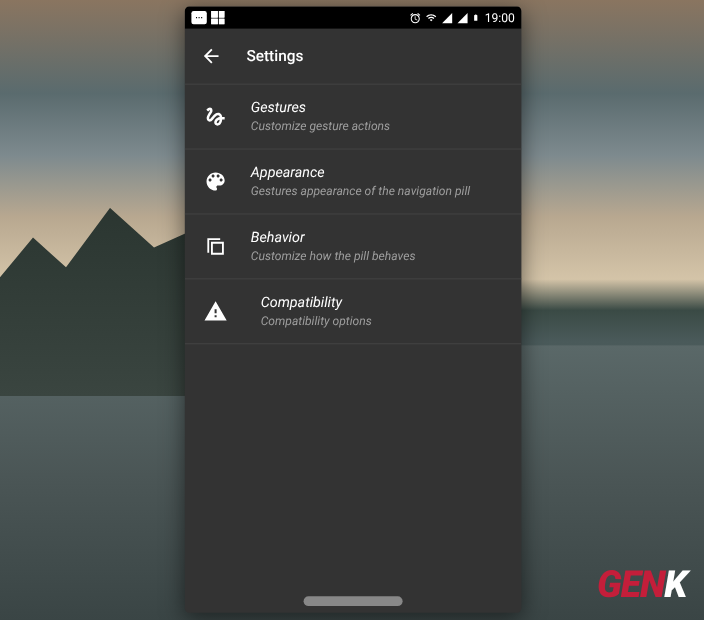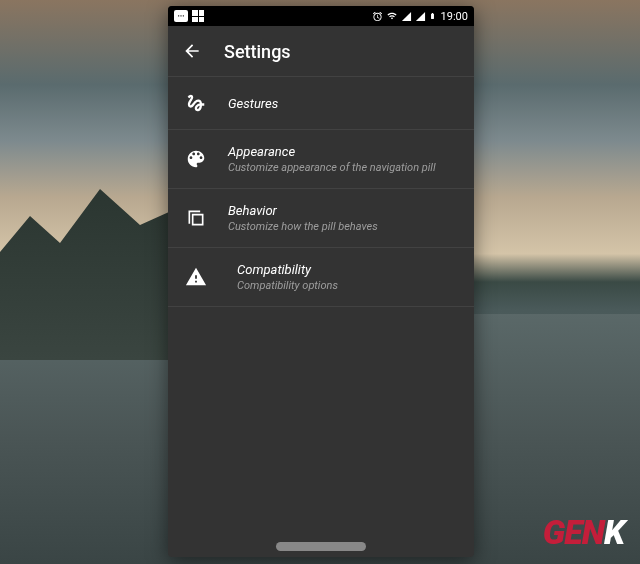--- a/index.html
+++ b/index.html
@@ -91,21 +91,21 @@
       width: 24px;
       height: 24px;
       display: flex;
       align-items: center;
       justify-content: center;
       color: #ffffff;
       cursor: pointer;
     }
     .app-title {
       color: #ffffff;
-      font-size: 18px;
+      font-size: 14px;
       font-weight: 500;
     }
     .settings-list {
       display: flex;
       flex-direction: column;
     }
     .settings-item {
       display: flex;
       align-items: center;
       padding: 14px 16px;
@@ -255,32 +255,33 @@
   <div class="settings-list">
 
     <div class="settings-item">
       <div class="item-icon">
         <svg width="22" height="22" viewBox="0 0 24 24" fill="#ffffff">
             <path d="M4.59 6.89c.7-.71 1.4-1.35 1.71-1.22.5.2 0 1.03-.3 1.52-.25.42-2.86 3.89-2.86 6.31 0 1.28.48 2.34 1.34 2.98.75.56 1.74.73 2.64.46 1.07-.31 1.95-1.4 3.06-2.77 1.21-1.49 2.83-3.44 4.08-3.44 1.63 0 1.65 1.01 1.76 1.79-3.78.64-5.38 3.67-5.38 5.37 0 1.7 1.44 3.09 3.21 3.09 1.63 0 4.29-1.33 4.69-6.1H21v-2.5h-2.47c-.15-1.65-1.09-4.2-4.03-4.2-2.25 0-4.18 1.91-4.94 2.84-.58.73-2.06 2.48-2.29 2.72-.25.3-.68.84-1.11.84-.45 0-.72-.83-.36-1.92.35-1.09 1.4-2.86 1.85-3.52.78-1.14 1.3-1.92 1.3-3.28C8.95 3.69 7.31 3 6.44 3 5.12 3 3.97 4 3.72 4.25c-.36.36-.66.66-.88.93l1.75 1.71zm9.29 11.66c-.31 0-.74-.26-.74-.72 0-.6.73-2.2 2.87-2.76-.3 2.69-1.43 3.48-2.13 3.48z"></path>
           </svg>
       </div>
       <div class="item-text">
         <div class="item-title">Gestures</div>
+        <div class="item-subtitle">Customize gesture actions</div>
       </div>
     </div>
 
     <div class="settings-item">
       <div class="item-icon">
         <svg width="22" height="22" viewBox="0 0 24 24" fill="#ffffff">
             <path d="M12 3c-4.97 0-9 4.03-9 9s4.03 9 9 9c.83 0 1.5-.67 1.5-1.5 0-.39-.15-.74-.39-1.01-.23-.26-.38-.61-.38-.99 0-.83.67-1.5 1.5-1.5H16c2.76 0 5-2.24 5-5 0-4.42-4.03-8-9-8zm-5.5 9c-.83 0-1.5-.67-1.5-1.5S5.67 9 6.5 9 8 9.67 8 10.5 7.33 12 6.5 12zm3-4C8.67 8 8 7.33 8 6.5S8.67 5 9.5 5s1.5.67 1.5 1.5S10.33 8 9.5 8zm5 0c-.83 0-1.5-.67-1.5-1.5S13.67 5 14.5 5s1.5.67 1.5 1.5S15.33 8 14.5 8zm3 4c-.83 0-1.5-.67-1.5-1.5S16.67 9 17.5 9s1.5.67 1.5 1.5-.67 1.5-1.5 1.5z"></path>
           </svg>
       </div>
       <div class="item-text">
         <div class="item-title">Appearance</div>
-        <div class="item-subtitle">Customize appearance of the navigation pill</div>
+        <div class="item-subtitle">Gestures appearance of the navigation pill</div>
       </div>
     </div>
 
     <div class="settings-item">
       <div class="item-icon">
         <svg width="20" height="20" viewBox="0 0 24 24" fill="#ffffff">
             <path d="M3 3h14v2H5v14H3V3zm4 4h14v14H7V7zm2 2v10h10V9H9z"></path>
           </svg>
       </div>
       <div class="item-text">

